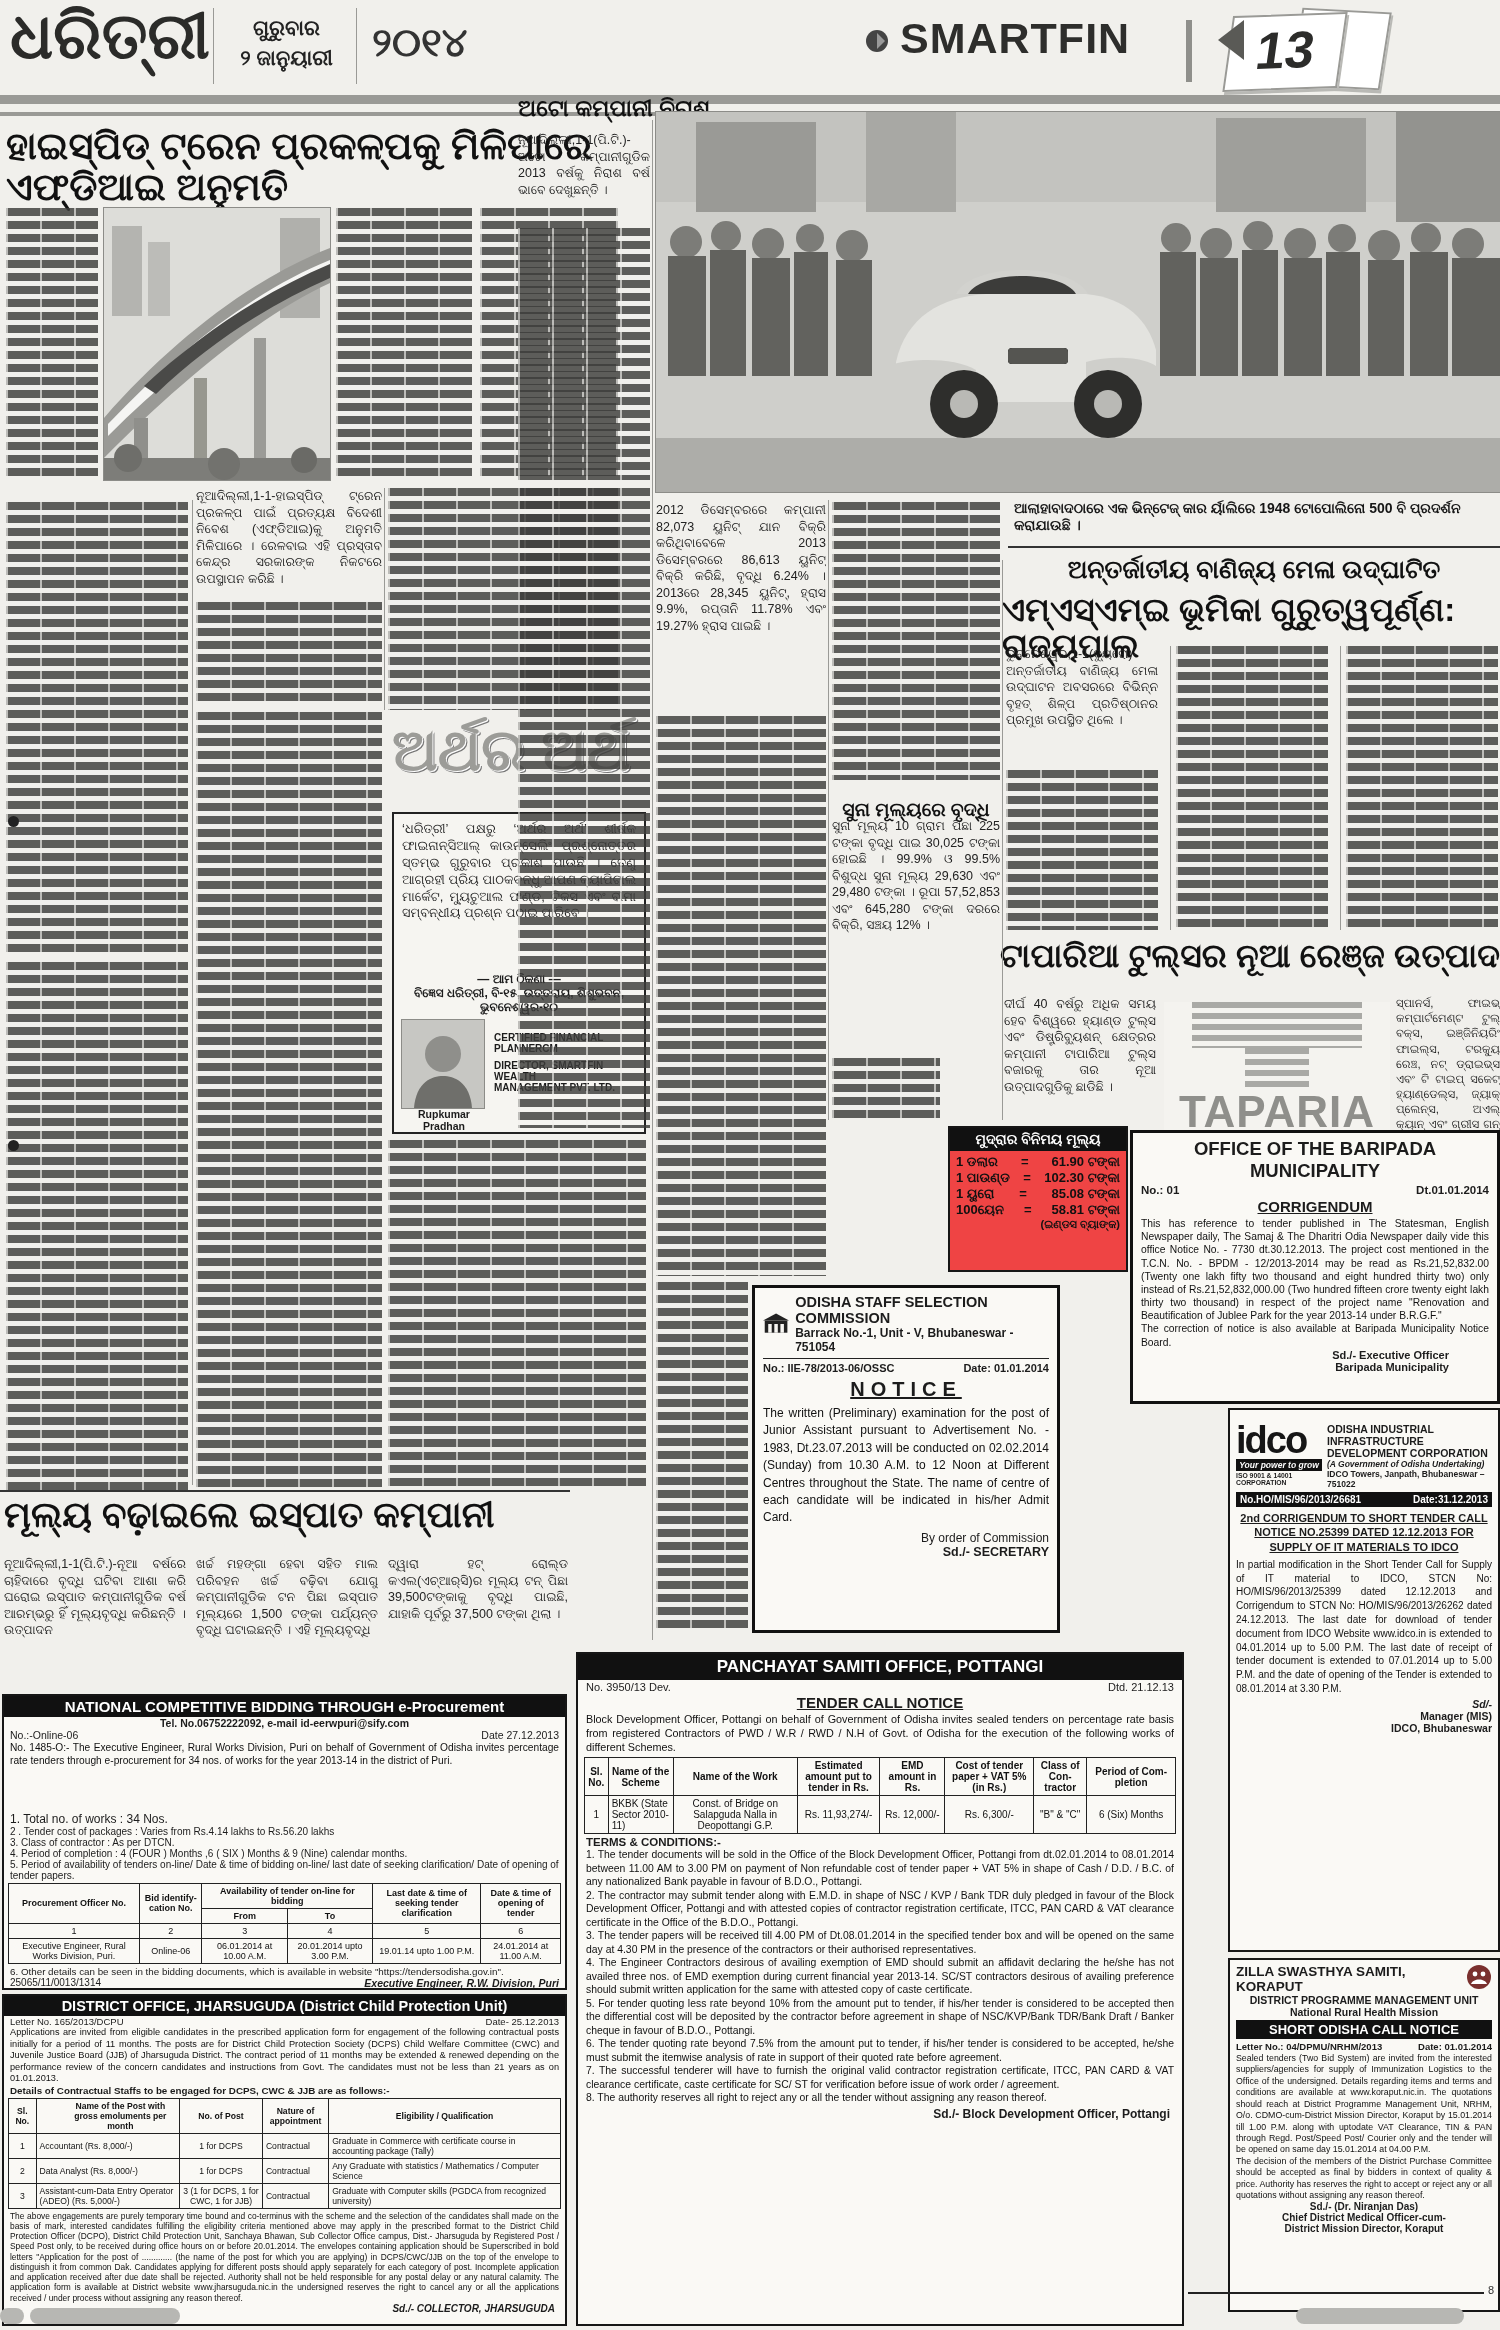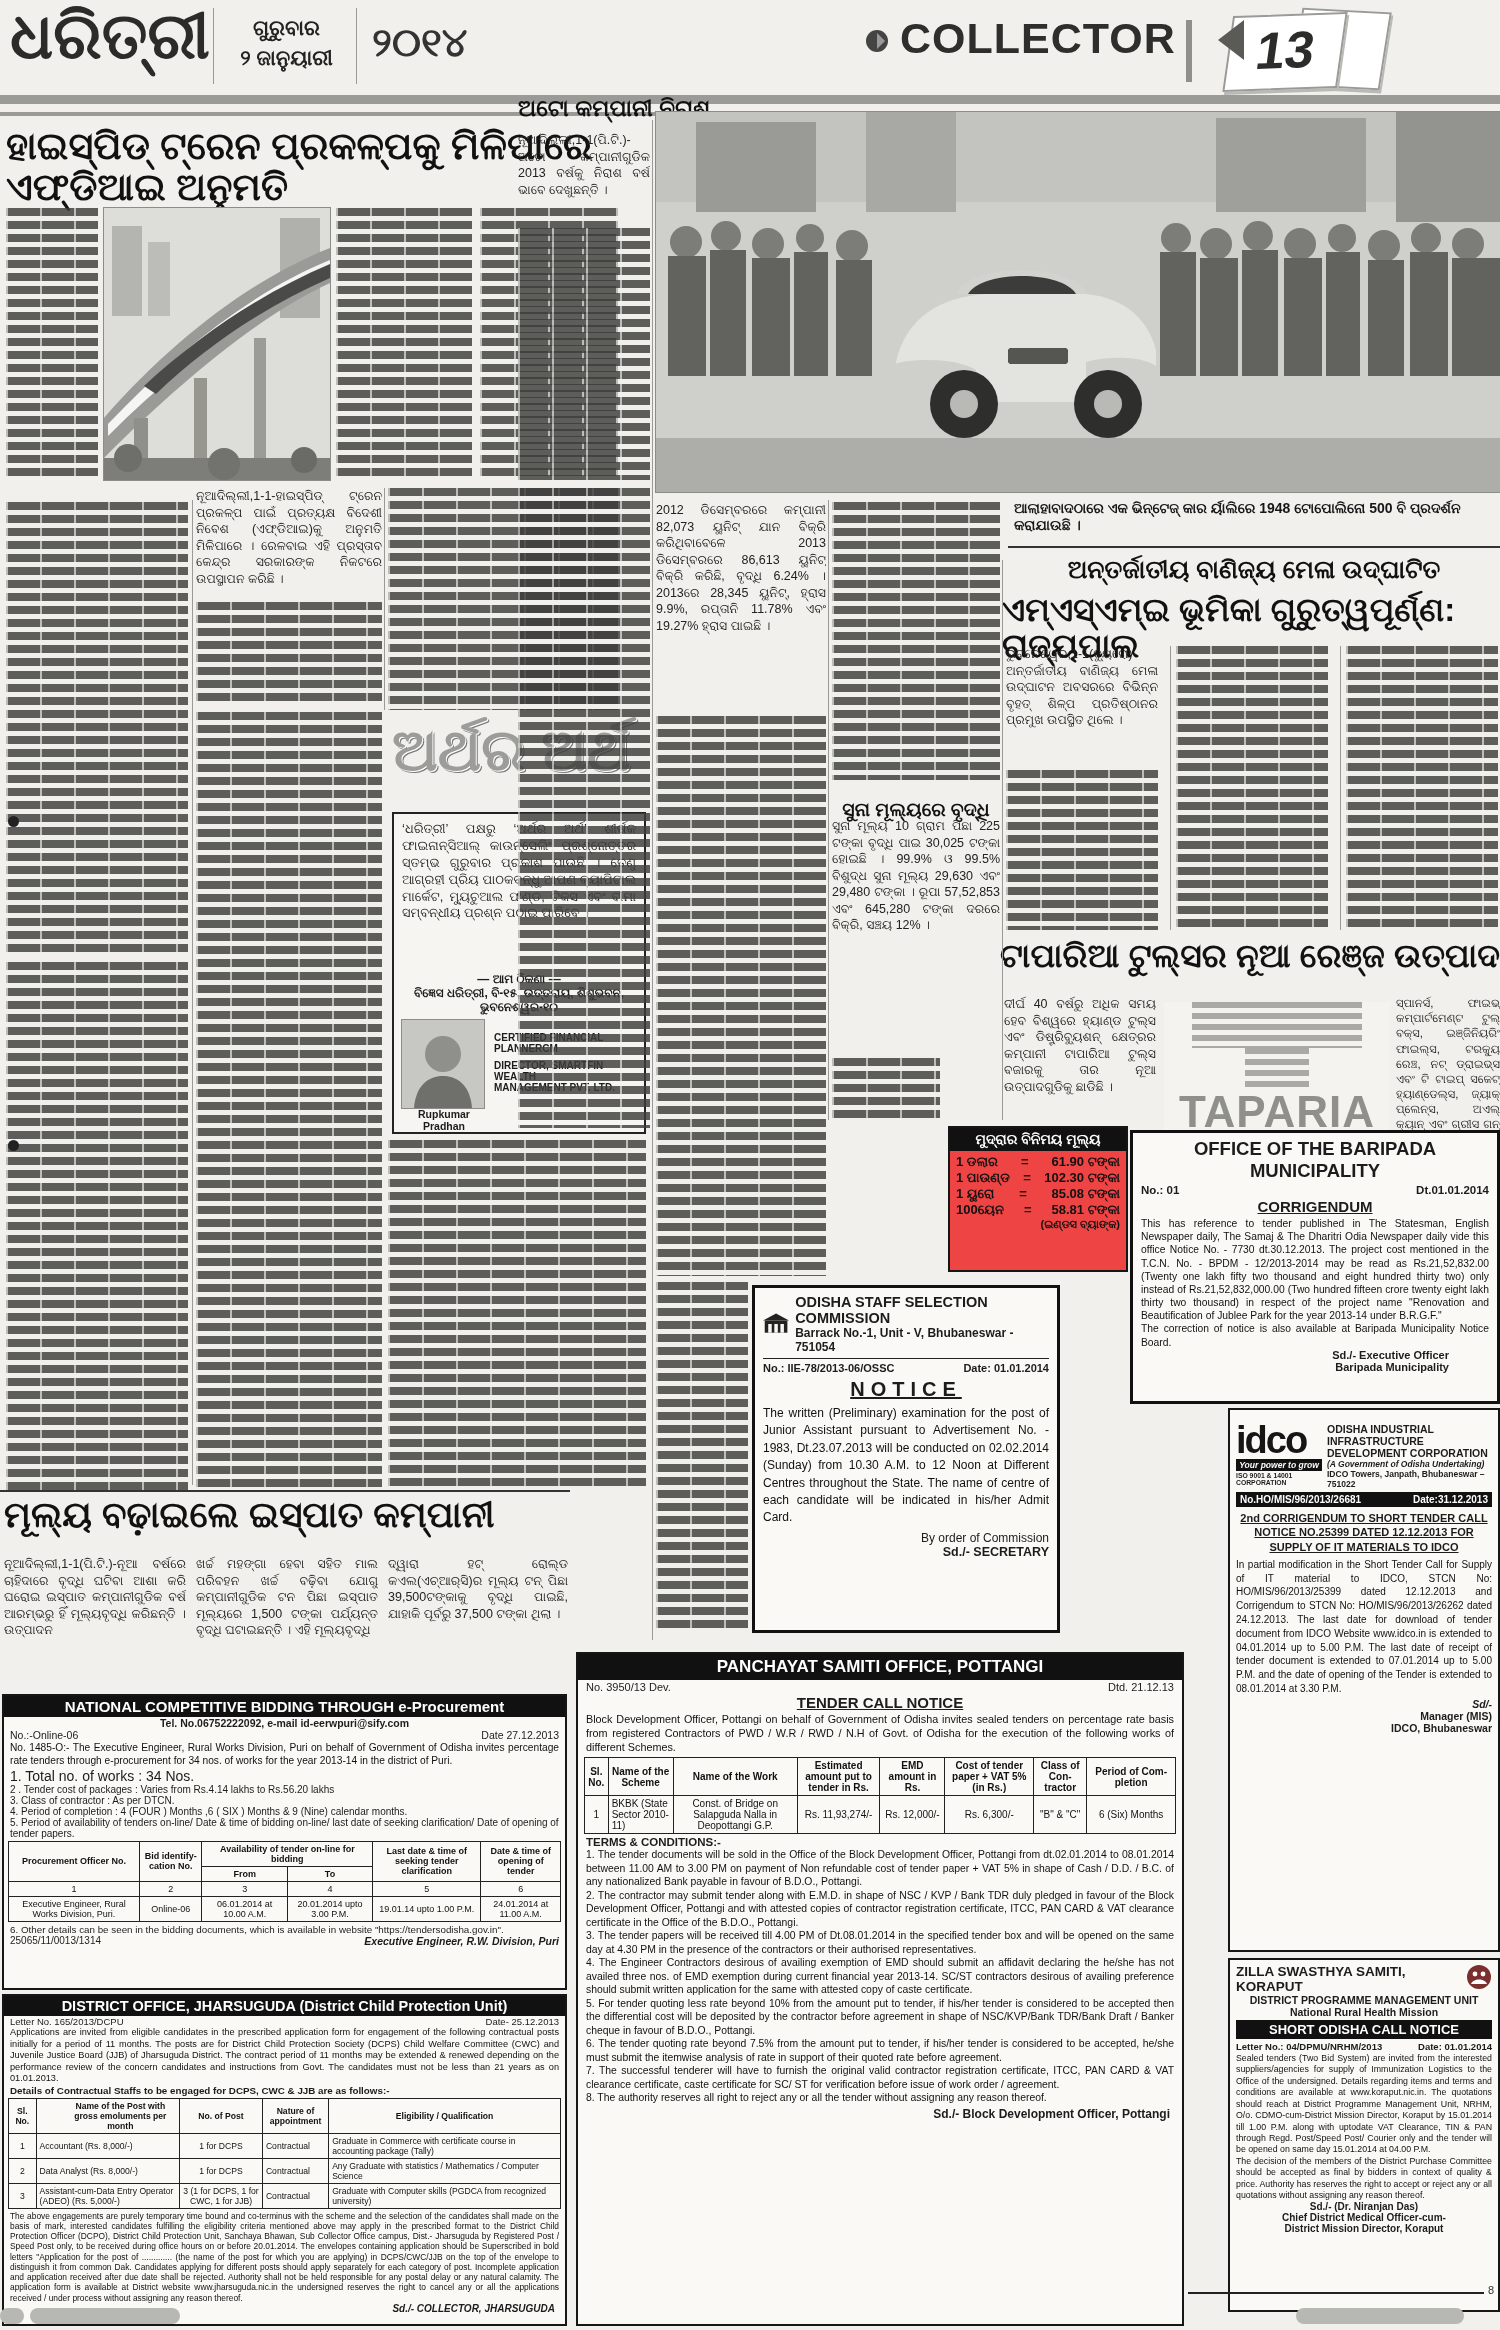--- a/index.html
+++ b/index.html
@@ -43,21 +43,21 @@
     <div class="abs" style="left:224px;top:16px;width:125px;text-align:center;">
       <div style="font-size:21px;font-weight:bold;color:#222;">ଗୁରୁବାର</div>
       <div style="font-size:21px;font-weight:bold;color:#222;margin-top:6px;">୨ ଜାନୁୟାରୀ</div>
     </div>
     <div class="abs vrule" style="left:356px;top:8px;height:76px;"></div>
     <div class="abs" style="left:372px;top:20px;font-size:40px;font-weight:bold;color:#333;">୨୦୧୪</div>
 
     <div class="abs" style="left:866px;top:30px;width:22px;height:22px;border-radius:50%;background:#444;">
       <span style="position:absolute;left:11px;top:3px;width:8px;height:16px;background:#999;clip-path:polygon(0 0,100% 50%,0 100%);"></span>
     </div>
-    <div class="abs" style="left:900px;top:14px;font-size:43px;font-weight:bold;letter-spacing:1px;color:#2e2e2c;">COLLECTOR</div>
+    <div class="abs" style="left:900px;top:14px;font-size:43px;font-weight:bold;letter-spacing:1px;color:#2e2e2c;">SMARTFIN</div>
     <div class="abs" style="left:1186px;top:20px;width:6px;height:62px;background:#8f8f8b;"></div>
 
     <div class="abs" style="left:1218px;top:6px;width:180px;height:86px;">
       <div class="curl" style="left:78px;top:4px;width:86px;height:74px;transform:skewX(-6deg) rotate(3deg);"></div>
       <div class="curl" style="left:10px;top:8px;width:110px;height:72px;transform:skewX(-10deg) rotate(-2deg);">
         <div style="font-size:52px;font-weight:bold;color:#2c2c2a;text-align:center;line-height:68px;">13</div>
       </div>
       <div class="abs" style="left:0;top:14px;width:26px;height:40px;background:#5a5a56;clip-path:polygon(100% 0,0 50%,100% 100%);"></div>
     </div>
   </div>
@@ -329,21 +329,21 @@
 
   <div class="abs notice" style="left:2px;top:1694px;width:565px;height:296px;padding:0;">
     <div class="bar" style="font-size:15px;padding:2px 0;">NATIONAL COMPETITIVE BIDDING THROUGH e-Procurement</div>
     <div class="center" style="font-size:10.5px;font-weight:bold;">Tel. No.06752222092, e-mail id-eerwpuri@sify.com</div>
     <div style="display:flex;justify-content:space-between;padding:0 6px;">
       <span style="font-size:10.5px;">No.:-Online-06</span>
       <span style="font-size:10.5px;">Date 27.12.2013</span>
     </div>
     <div class="eng" style="padding:0 6px;font-size:10.2px;">No. 1485-O:- The Executive Engineer, Rural Works Division, Puri on behalf of Government of Odisha invites percentage rate tenders through e-procurement for 34 nos. of works for the year 2013-14 in the district of Puri.</div>
     <div style="padding:0 6px;">
-      <div style="font-size:14px;">1.  Total no. of works : 34 Nos.</div>
+      <div style="font-size:12px;margin-top:44px;">1.  Total no. of works : 34 Nos.</div>
       <div style="font-size:10px;">2 . Tender cost of packages : Varies from Rs.4.14 lakhs to Rs.56.20 lakhs</div>
       <div style="font-size:10px;">3.  Class of contractor : As per DTCN.</div>
       <div style="font-size:10px;">4.  Period of completion : 4 (FOUR ) Months ,6 ( SIX ) Months &amp; 9 (Nine) calendar months.</div>
       <div style="font-size:10px;">5.  Period of availability of tenders on-line/ Date &amp; time of bidding on-line/ last date of seeking clarification/ Date of opening of tender papers.</div>
     </div>
     <table style="margin:2px 4px;width:calc(100% - 8px);font-size:9px;">
       <tbody>
           <tr>
         <th rowspan="2" style="width:23%;">Procurement Officer No.</th>
         <th rowspan="2" style="width:11%;">Bid identify- cation No.</th>

